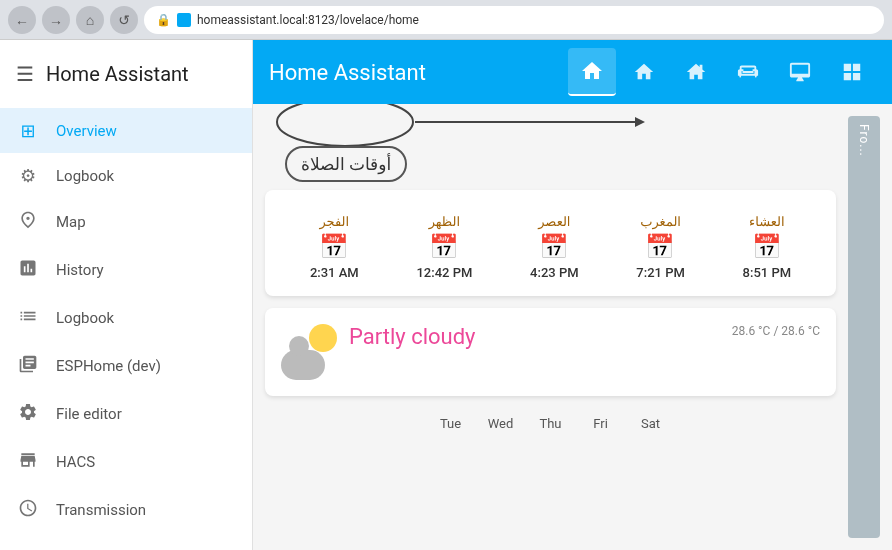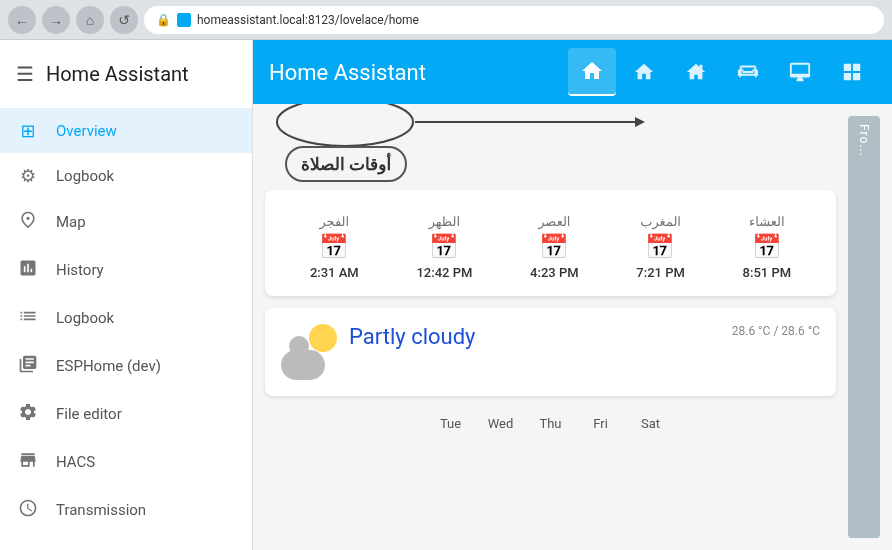--- a/index.html
+++ b/index.html
@@ -180,21 +180,21 @@
       margin-top: 8px;
     }
     .prayer-time-item {
       display: flex;
       flex-direction: column;
       align-items: center;
       gap: 4px;
     }
     .prayer-name {
       font-size: 13px;
-      color: #737373;
+      color: #a16207;
       direction: rtl;
     }
     .prayer-icon {
       font-size: 24px;
       color: #555;
     }
     .prayer-time {
       font-size: 13px;
       color: #333;
       font-weight: 500;
@@ -243,21 +243,21 @@
       height: 28px;
       background: #ffd54f;
       border-radius: 50%;
     }
     .weather-info {
       flex: 1;
     }
     .weather-condition {
       font-size: 22px;
       font-weight: 400;
-      color: #1d4ed8;
+      color: #ec4899;
     }
     .weather-source {
       font-size: 12px;
       color: #888;
       margin-top: 2px;
     }
     .weather-temp-main {
       font-size: 28px;
       font-weight: 500;
       color: #212121;
@@ -464,21 +464,21 @@
     <div class="page-content">
       <div class="cards-column">
 
         <div class="prayer-card-wrapper">
 
           <svg class="annotation-svg">
             <ellipse cx="80" cy="36" rx="68" ry="24" fill="none" stroke="#444" stroke-width="2"></ellipse>
             <line x1="150" y1="36" x2="370" y2="36" stroke="#444" stroke-width="2"></line>
             <polygon points="370,31 380,36 370,41" fill="#444"></polygon>
           </svg>
-          <div style="padding-top: 30px; font-weight: bold;">
+          <div style="padding-top: 30px;">
             <div style="position:relative; display:inline-block; margin-left: 20px; margin-bottom: 8px;">
               <div style="border: 2px solid #555; border-radius: 20px; padding: 6px 14px; font-size: 17px; color:#333; direction:rtl;">أوقات الصلاة</div>
             </div>
           </div>
           <div class="prayer-card">
             <div class="prayer-times-grid">
 
               <div class="prayer-time-item">
                 <span class="prayer-name">الفجر</span>
                 <span class="prayer-icon">📅</span>

